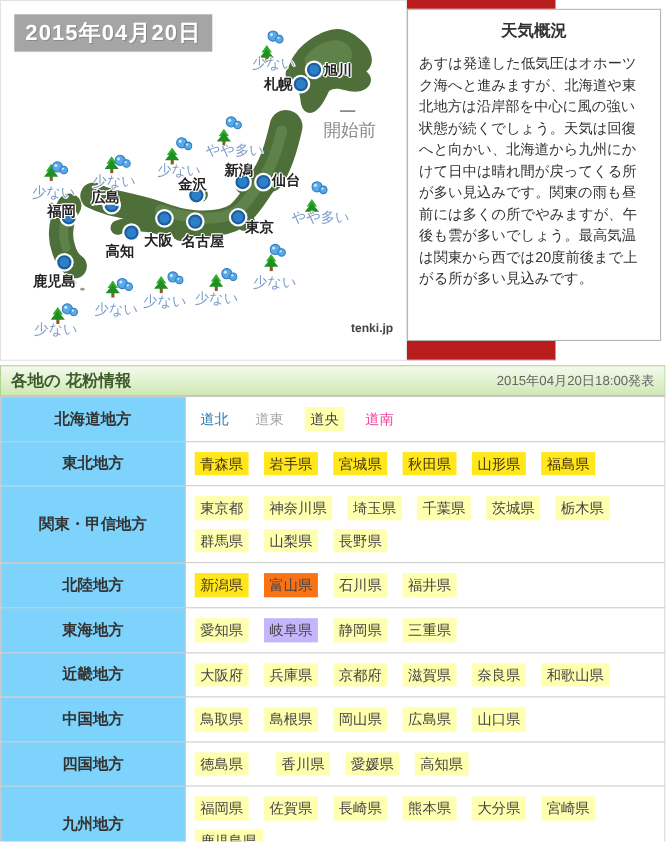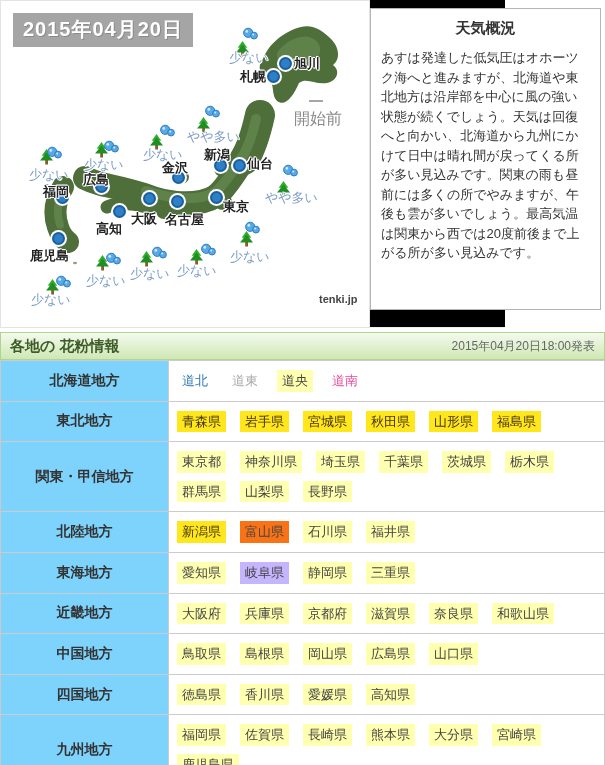--- a/index.html
+++ b/index.html
@@ -1,19 +1,19 @@
 <!DOCTYPE html>
 <html><head>
 <meta charset="utf-8">
 <style>
   html,body{margin:0;padding:0;background:#fff;}
   body{width:605px;height:765px;font-family:"Liberation Sans","DejaVu Sans",sans-serif;color:#333;position:relative;overflow:hidden;}
 
   
-  .top-section{position:relative;width:505px;height:327px;background:#000000;border-bottom:1px solid #eee;}
+  .top-section{position:relative;width:505px;height:327px;background:#b91c1c;border-bottom:1px solid #eee;}
   .map-panel{position:absolute;left:0;top:0;width:368px;height:326px;border:1px solid #e3e3e3;background:#fff;overflow:hidden;}
   .map-svg{position:absolute;left:0;top:0;}
   .date-badge{position:absolute;left:12px;top:12px;background:#a5a5a5;color:#fff;font-size:20px;font-weight:bold;padding:3px 10px 4px;letter-spacing:1px;text-shadow:1px 1px 0 #8a8a8a;}
   .map-logo{position:absolute;left:318px;top:292px;font-size:11px;font-weight:bold;color:#444;}
   .start-label{position:absolute;left:293px;top:108px;font-size:16px;color:#8a8a8a;text-shadow:1px 1px 0 #fff,-1px -1px 0 #fff;}
   .city-dot{position:absolute;width:9px;height:9px;border-radius:50%;background:#2d7fc6;border:2px solid #1c5f9f;box-shadow:0 0 0 2px #fff;}
   .city-label{position:absolute;font-size:13px;font-weight:600;color:#222;white-space:nowrap;
     text-shadow:1px 0 0 #fff,-1px 0 0 #fff,0 1px 0 #fff,0 -1px 0 #fff,1px 1px 0 #fff,-1px -1px 0 #fff;}
   .level-label{position:absolute;font-size:13px;color:#7b9cc8;white-space:nowrap;
     text-shadow:1px 0 0 #fff,-1px 0 0 #fff,0 1px 0 #fff,0 -1px 0 #fff,1px 1px 0 #fff,-1px -1px 0 #fff;}
@@ -224,20 +224,20 @@
       <tr>
         <th>近畿地方</th>
         <td><span class="chip" style="background: rgb(255, 255, 176); color: rgb(68, 68, 68);">大阪府</span><span class="chip" style="background: rgb(255, 255, 176); color: rgb(68, 68, 68);">兵庫県</span><span class="chip" style="background: rgb(255, 255, 176); color: rgb(68, 68, 68);">京都府</span><span class="chip" style="background: rgb(255, 255, 176); color: rgb(68, 68, 68);">滋賀県</span><span class="chip" style="background: rgb(255, 255, 176); color: rgb(68, 68, 68);">奈良県</span><span class="chip" style="background: rgb(255, 255, 176); color: rgb(68, 68, 68);">和歌山県</span></td>
       </tr>
       <tr>
         <th>中国地方</th>
         <td><span class="chip" style="background: rgb(255, 255, 176); color: rgb(68, 68, 68);">鳥取県</span><span class="chip" style="background: rgb(255, 255, 176); color: rgb(68, 68, 68);">島根県</span><span class="chip" style="background: rgb(255, 255, 176); color: rgb(68, 68, 68);">岡山県</span><span class="chip" style="background: rgb(255, 255, 176); color: rgb(68, 68, 68);">広島県</span><span class="chip" style="background: rgb(255, 255, 176); color: rgb(68, 68, 68);">山口県</span></td>
       </tr>
       <tr>
         <th>四国地方</th>
-        <td><span class="chip" style="background: rgb(255, 255, 176); color: rgb(68, 68, 68);">徳島県</span><span class="chip" style="background: rgb(255, 255, 176); color: rgb(68, 68, 68);">香川県</span><span class="chip" style="background: rgb(255, 255, 176); color: rgb(68, 68, 68);">愛媛県</span><span class="chip" style="background: rgb(255, 255, 176); color: rgb(68, 68, 68);">高知県</span></td>
+        <td><span class="chip" style="background: rgb(255, 255, 176); color: rgb(68, 68, 68);">徳島県</span><span class="chip" style="background: rgb(255, 255, 176); color: rgb(68, 68, 68); margin-left: 11px;">香川県</span><span class="chip" style="background: rgb(255, 255, 176); color: rgb(68, 68, 68);">愛媛県</span><span class="chip" style="background: rgb(255, 255, 176); color: rgb(68, 68, 68);">高知県</span></td>
       </tr>
       <tr>
         <th>九州地方</th>
         <td><span class="chip" style="background: rgb(255, 255, 176); color: rgb(68, 68, 68);">福岡県</span><span class="chip" style="background: rgb(255, 255, 176); color: rgb(68, 68, 68);">佐賀県</span><span class="chip" style="background: rgb(255, 255, 176); color: rgb(68, 68, 68);">長崎県</span><span class="chip" style="background: rgb(255, 255, 176); color: rgb(68, 68, 68);">熊本県</span><span class="chip" style="background: rgb(255, 255, 176); color: rgb(68, 68, 68);">大分県</span><span class="chip" style="background: rgb(255, 255, 176); color: rgb(68, 68, 68);">宮崎県</span><span class="chip" style="background: rgb(255, 255, 176); color: rgb(68, 68, 68);">鹿児島県</span></td>
       </tr>
     </tbody>
 </table>
 
 </body></html>

